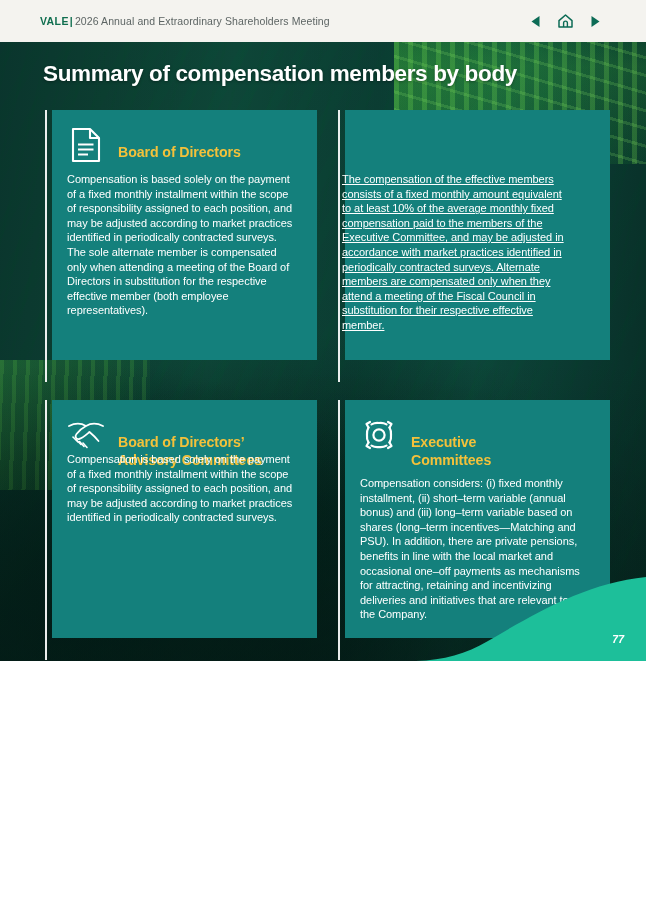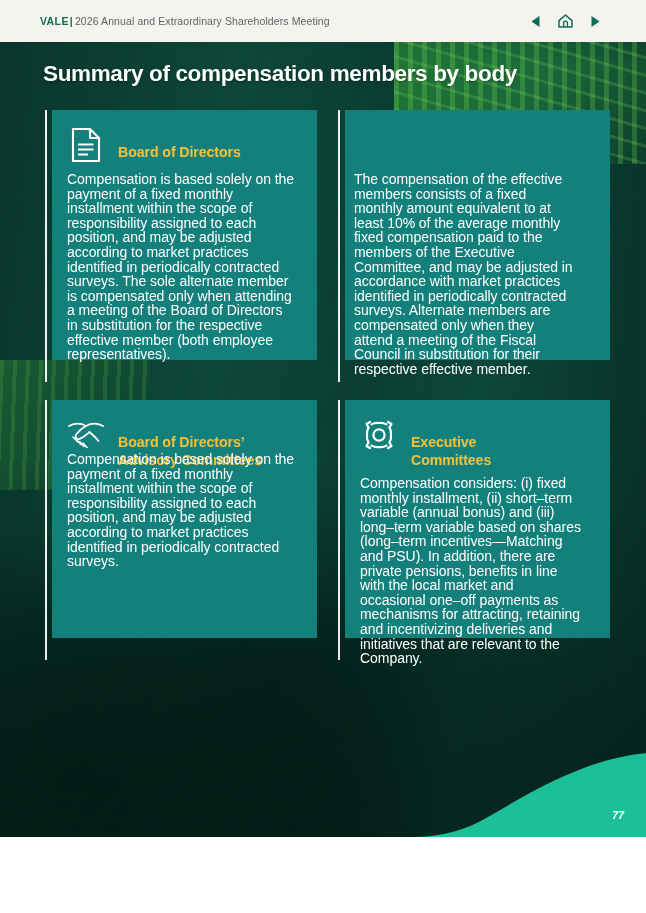--- a/index.html
+++ b/index.html
@@ -7,21 +7,21 @@
   html, body {
     width: 646px;
     height: 913px;
     overflow: hidden;
     font-family: "Liberation Sans", sans-serif;
   }
 
   #page {
     position: relative;
     width: 646px;
-    height: 837px;
+    height: 661px;
     background: #1d4ed8;
     overflow: hidden;
   }
 
   
   .bg-photo {
     position: absolute;
     inset: 0;
     background:
       
@@ -192,21 +192,21 @@
     font-size: 14.2px;
     font-weight: bold;
     line-height: 17.5px;
     letter-spacing: -0.1px;
     padding-top: 7px;
     white-space: pre-line;
     margin-top: 11px;
   }
   .card-body {
     position: absolute;
-    font-size: 14px;
+    font-size: 11px;
     line-height: 14.6px;
     color: #ffffff;
     letter-spacing: -0.05px;
   }
 
   
   #card-board        { left: 45px;  top: 110px; width: 272px; height: 272px; }
   #card-board .accent{ height: 272px; }
   #card-board .panel { width: 265px; height: 250px; }
 
@@ -219,21 +219,21 @@
   #card-advisory .panel { width: 265px; height: 238px; }
 
   #card-exec        { left: 338px; top: 400px; width: 272px; height: 260px; }
   #card-exec .accent{ height: 260px; }
   #card-exec .panel { width: 265px; height: 238px; }
 
   #card-board   .card-head, #card-fiscal .card-head,
   #card-advisory .card-head, #card-exec  .card-head { left: 22px; top: 16px; right: 14px; }
 
   #card-board   .card-body { left: 22px; top: 62px; width: 228px; }
-  #card-fiscal  .card-body { left: 16px; top: 62px; width: 222px; }
+  #card-fiscal  .card-body { left: 4px; top: 62px; width: 222px; text-decoration: underline; }
   #card-advisory .card-body{ left: 22px; top: 52px; width: 228px; }
   #card-exec     .card-body{ left: 22px; top: 52px; width: 222px; margin-top: 24px; }
 
   
   .footer-swoosh {
     position: absolute;
     right: 0; bottom: 0;
     width: 230px; height: 96px;
     z-index: 12;
   }

